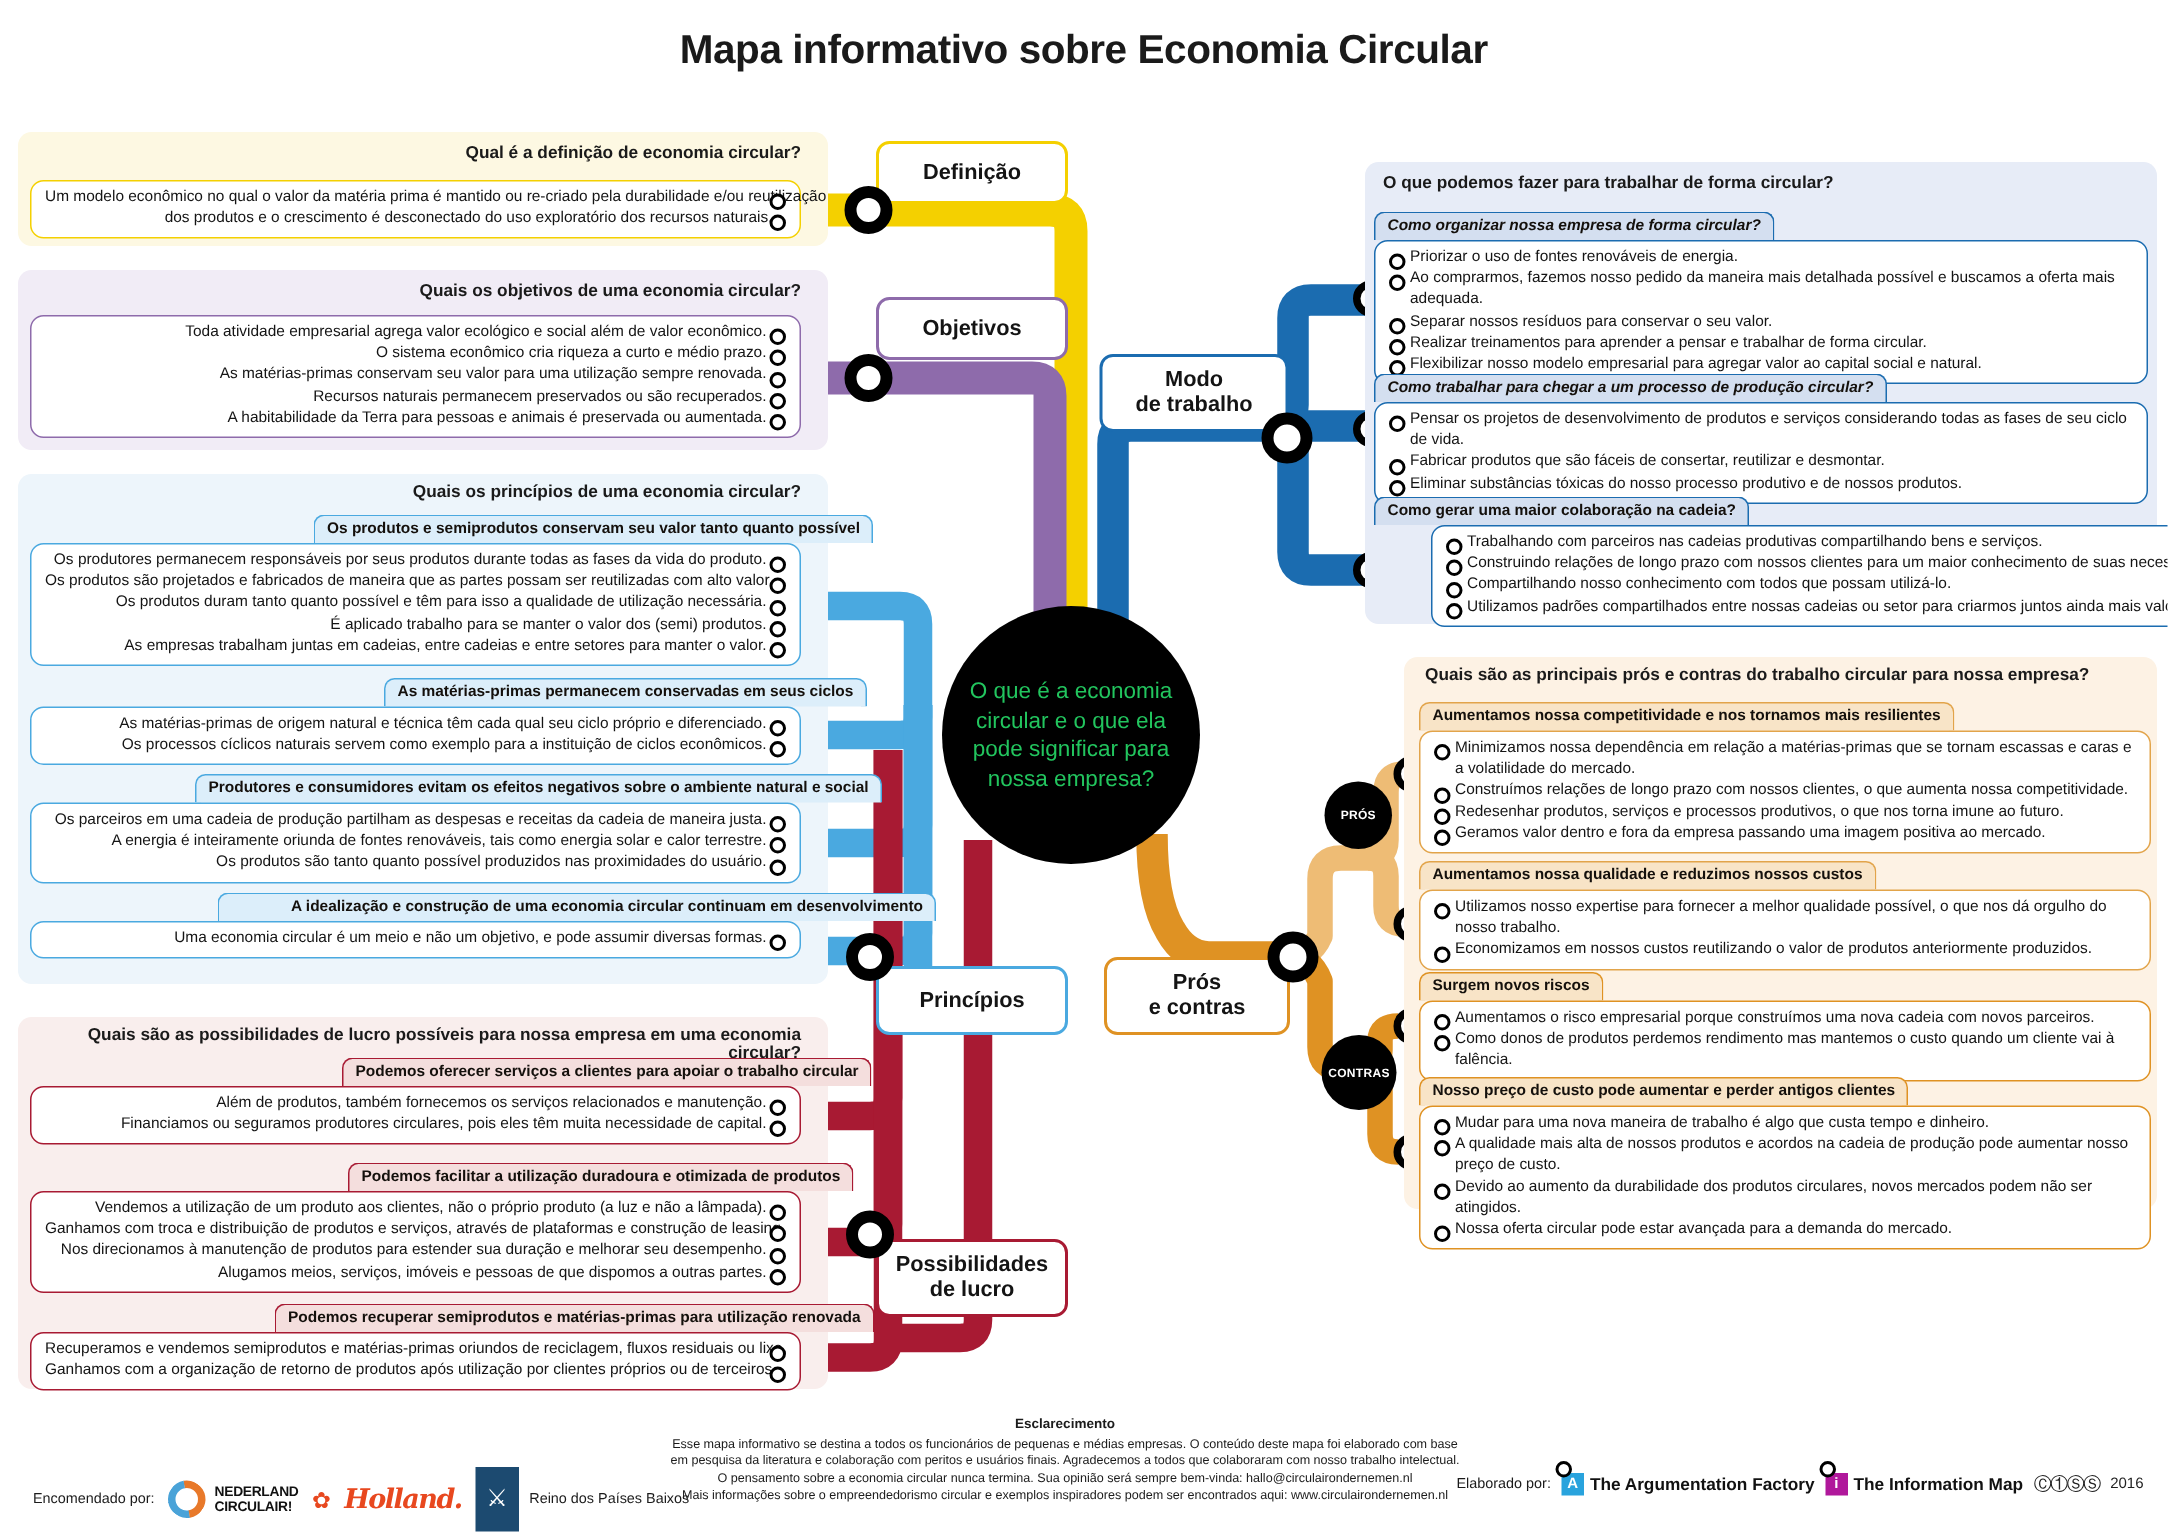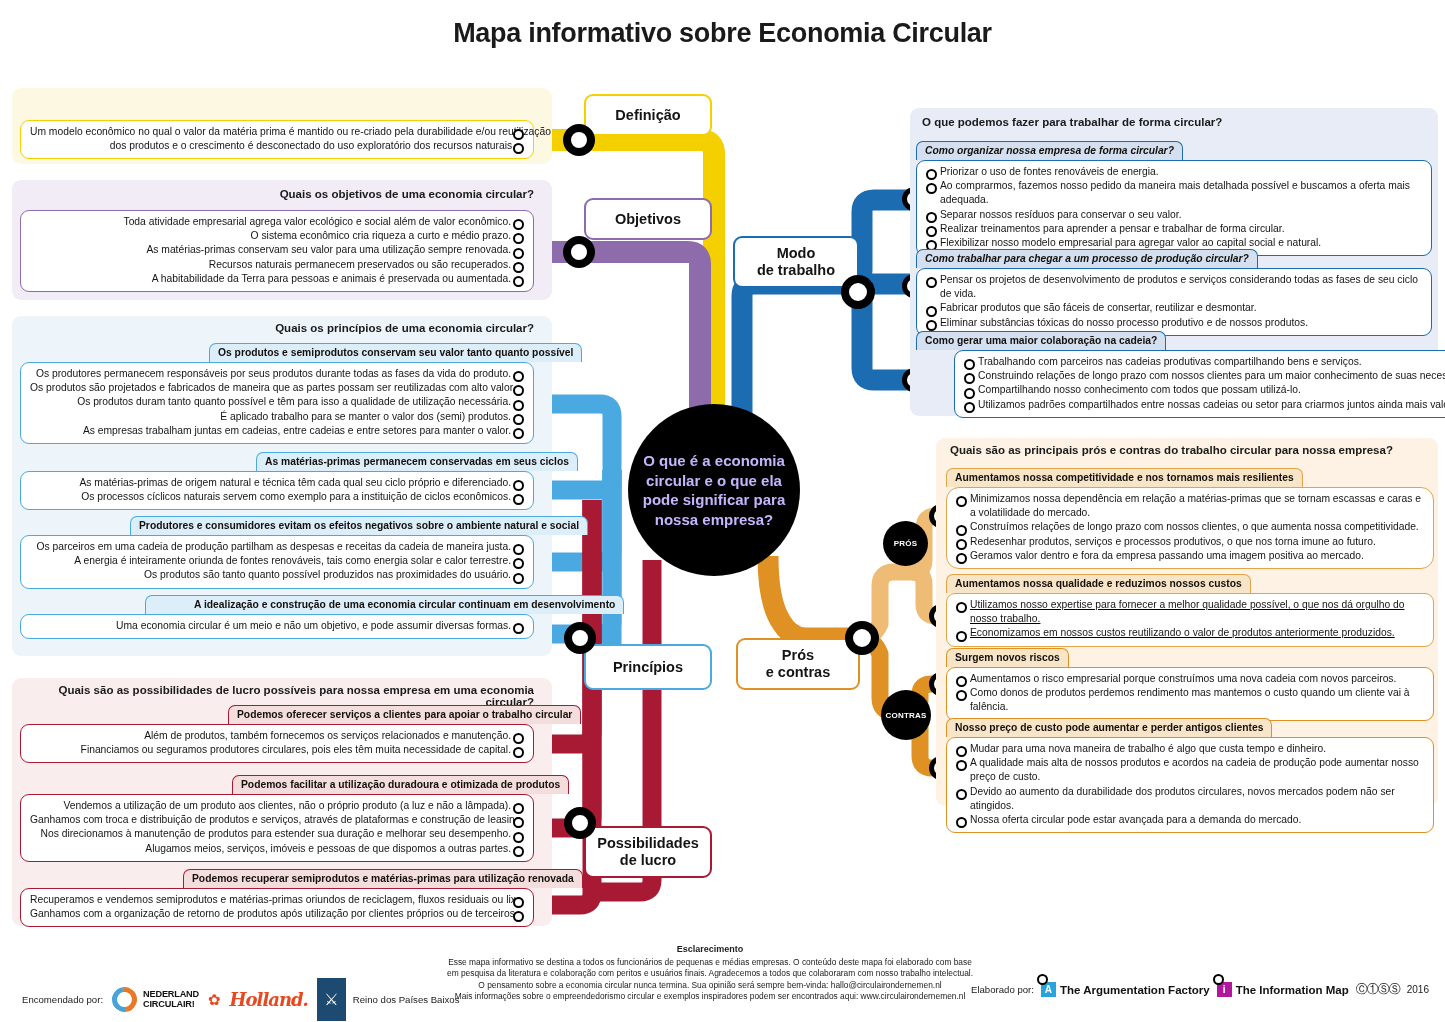--- a/index.html
+++ b/index.html
@@ -59,24 +59,24 @@
     border: 2.2px solid #000; background: #fff;
   }
 
   
   #tracks { position: absolute; left: 0; top: 0; width: 1445px; height: 1022px; }
 
   
   .hub {
     position: absolute; left: 628px; top: 404px;
     width: 172px; height: 172px; border-radius: 50%;
-    background: #000; color: #c4b5fd;
+    background: #000; color: #22c55e;
     display: flex; align-items: center; justify-content: center;
     text-align: center;
-    font-size: 15px; font-weight: bold; line-height: 19.5px;
+    font-size: 15px; font-weight: normal; line-height: 19.5px;
     padding: 0 12px;
   }
 
   
   .chip {
     position: absolute; background: #fff; border: 2.2px solid;
     border-radius: 9px;
     display: flex; align-items: center; justify-content: center;
     text-align: center;
     font-size: 14.5px; font-weight: bold; color: #141414;
@@ -231,20 +231,21 @@
   <div class="dot-label" style="left:881px; top:690px; width:50px; height:50px;">
     <span>CONTRAS</span>
   </div>
   <div class="ring sm" style="left:929px; top:504px; width:24px; height:24px;"></div>
   <div class="ring sm" style="left:929px; top:604px; width:24px; height:24px;"></div>
   <div class="ring sm" style="left:929px; top:672px; width:24px; height:24px;"></div>
   <div class="ring sm" style="left:929px; top:756px; width:24px; height:24px;"></div>
 
   <div class="panel" style="left:12px; top:88px; width:540px; height:76px; background:#fdf8e2;">
   </div>
+  <div class="panel-title" style="left:12px; top:96px; width:522px; text-align:right;">Qual é a definição de economia circular?</div>
   <div class="box rt" style="left:20px; top:120px; width:514px; border-color:#f4d000;">
     <ul>
       <li>Um modelo econômico no qual o valor da matéria prima é mantido ou re-criado pela durabilidade e/ou reutilização</li>
       <li style="padding-right:9px;">dos produtos e o crescimento é desconectado do uso exploratório dos recursos naturais.</li>
     </ul>
   </div>
 
   <div class="panel" style="left:12px; top:180px; width:540px; height:120px; background:#f1ecf6;"></div>
   <div class="panel-title" style="left:12px; top:188px; width:522px; text-align:right;">Quais os objetivos de uma economia circular?</div>
   <div class="box rt" style="left:20px; top:210px; width:514px; border-color:#8e6bab;">
@@ -354,31 +355,31 @@
       <li>Construindo relações de longo prazo com nossos clientes para um maior conhecimento de suas necessidades.</li>
       <li>Compartilhando nosso conhecimento com todos que possam utilizá-lo.</li>
       <li>Utilizamos padrões compartilhados entre nossas cadeias ou setor para criarmos juntos ainda mais valor.</li>
     </ul>
   </div>
 
   <div class="panel" style="left:936px; top:438px; width:502px; height:368px; background:#fdf2e4;"></div>
   <div class="panel-title" style="left:950px; top:444px; width:486px; text-align:left;">Quais são as principais prós e contras do trabalho circular para nossa empresa?</div>
 
   <div class="grp-head" style="left:946px; top:468px; border-color:#e2a44a; background:#f8e4c7;">Aumentamos nossa competitividade e nos tornamos mais resilientes</div>
-  <div class="box lf" style="left:946px; top:487px; width:488px; border-color:#e2a44a;border-radius:13px;">
+  <div class="box lf" style="left:946px; top:487px; width:488px; border-color:#e2a44a;">
     <ul>
       <li>Minimizamos nossa dependência em relação a matérias-primas que se tornam escassas e caras e a volatilidade do mercado.</li>
       <li>Construímos relações de longo prazo com nossos clientes, o que aumenta nossa competitividade.</li>
       <li>Redesenhar produtos, serviços e processos produtivos, o que nos torna imune ao futuro.</li>
       <li>Geramos valor dentro e fora da empresa passando uma imagem positiva ao mercado.</li>
     </ul>
   </div>
 
   <div class="grp-head" style="left:946px; top:574px; border-color:#e2a44a; background:#f8e4c7;">Aumentamos nossa qualidade e reduzimos nossos custos</div>
-  <div class="box lf" style="left:946px; top:593px; width:488px; border-color:#e2a44a;text-decoration:underline;">
+  <div class="box lf" style="left:946px; top:593px; width:488px; border-color:#e2a44a;">
     <ul>
       <li>Utilizamos nosso expertise para fornecer a melhor qualidade possível, o que nos dá orgulho do nosso trabalho.</li>
       <li>Economizamos em nossos custos reutilizando o valor de produtos anteriormente produzidos.</li>
     </ul>
   </div>
 
   <div class="grp-head" style="left:946px; top:648px; border-color:#df9223; background:#f8e4c7;">Surgem novos riscos</div>
   <div class="box lf" style="left:946px; top:667px; width:488px; border-color:#df9223;">
     <ul>
       <li>Aumentamos o risco empresarial porque construímos uma nova cadeia com novos parceiros.</li>

